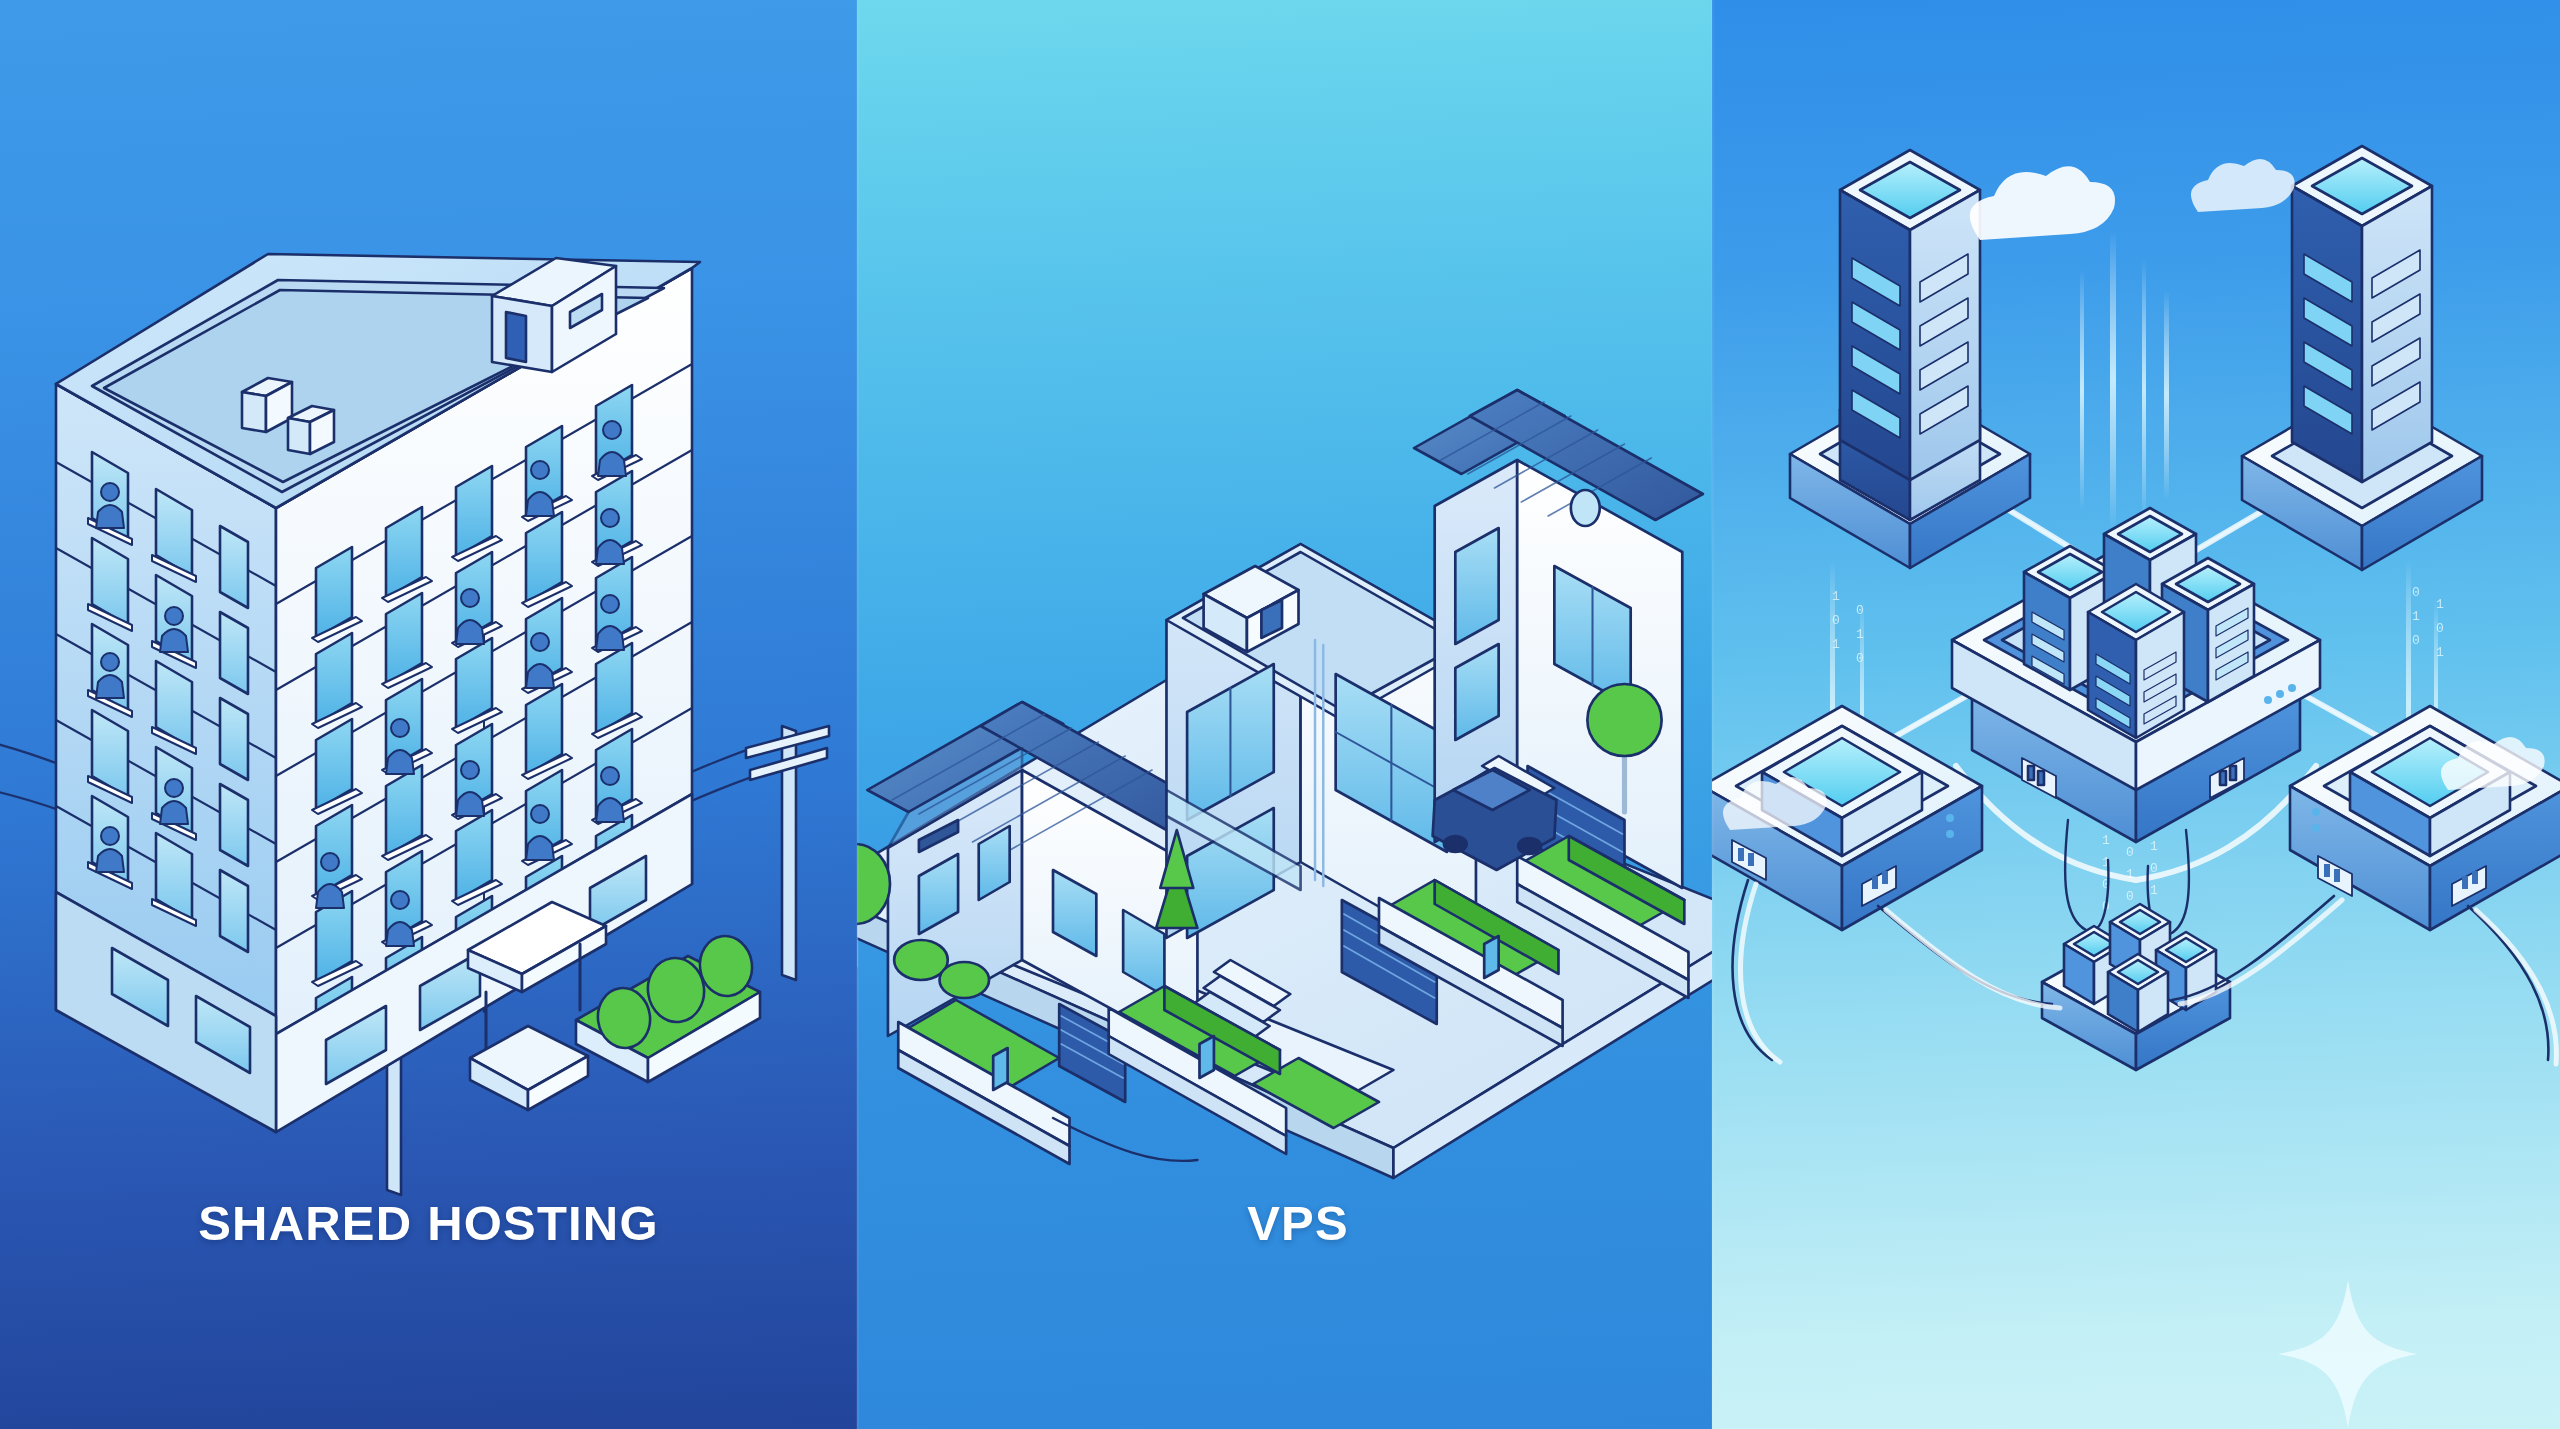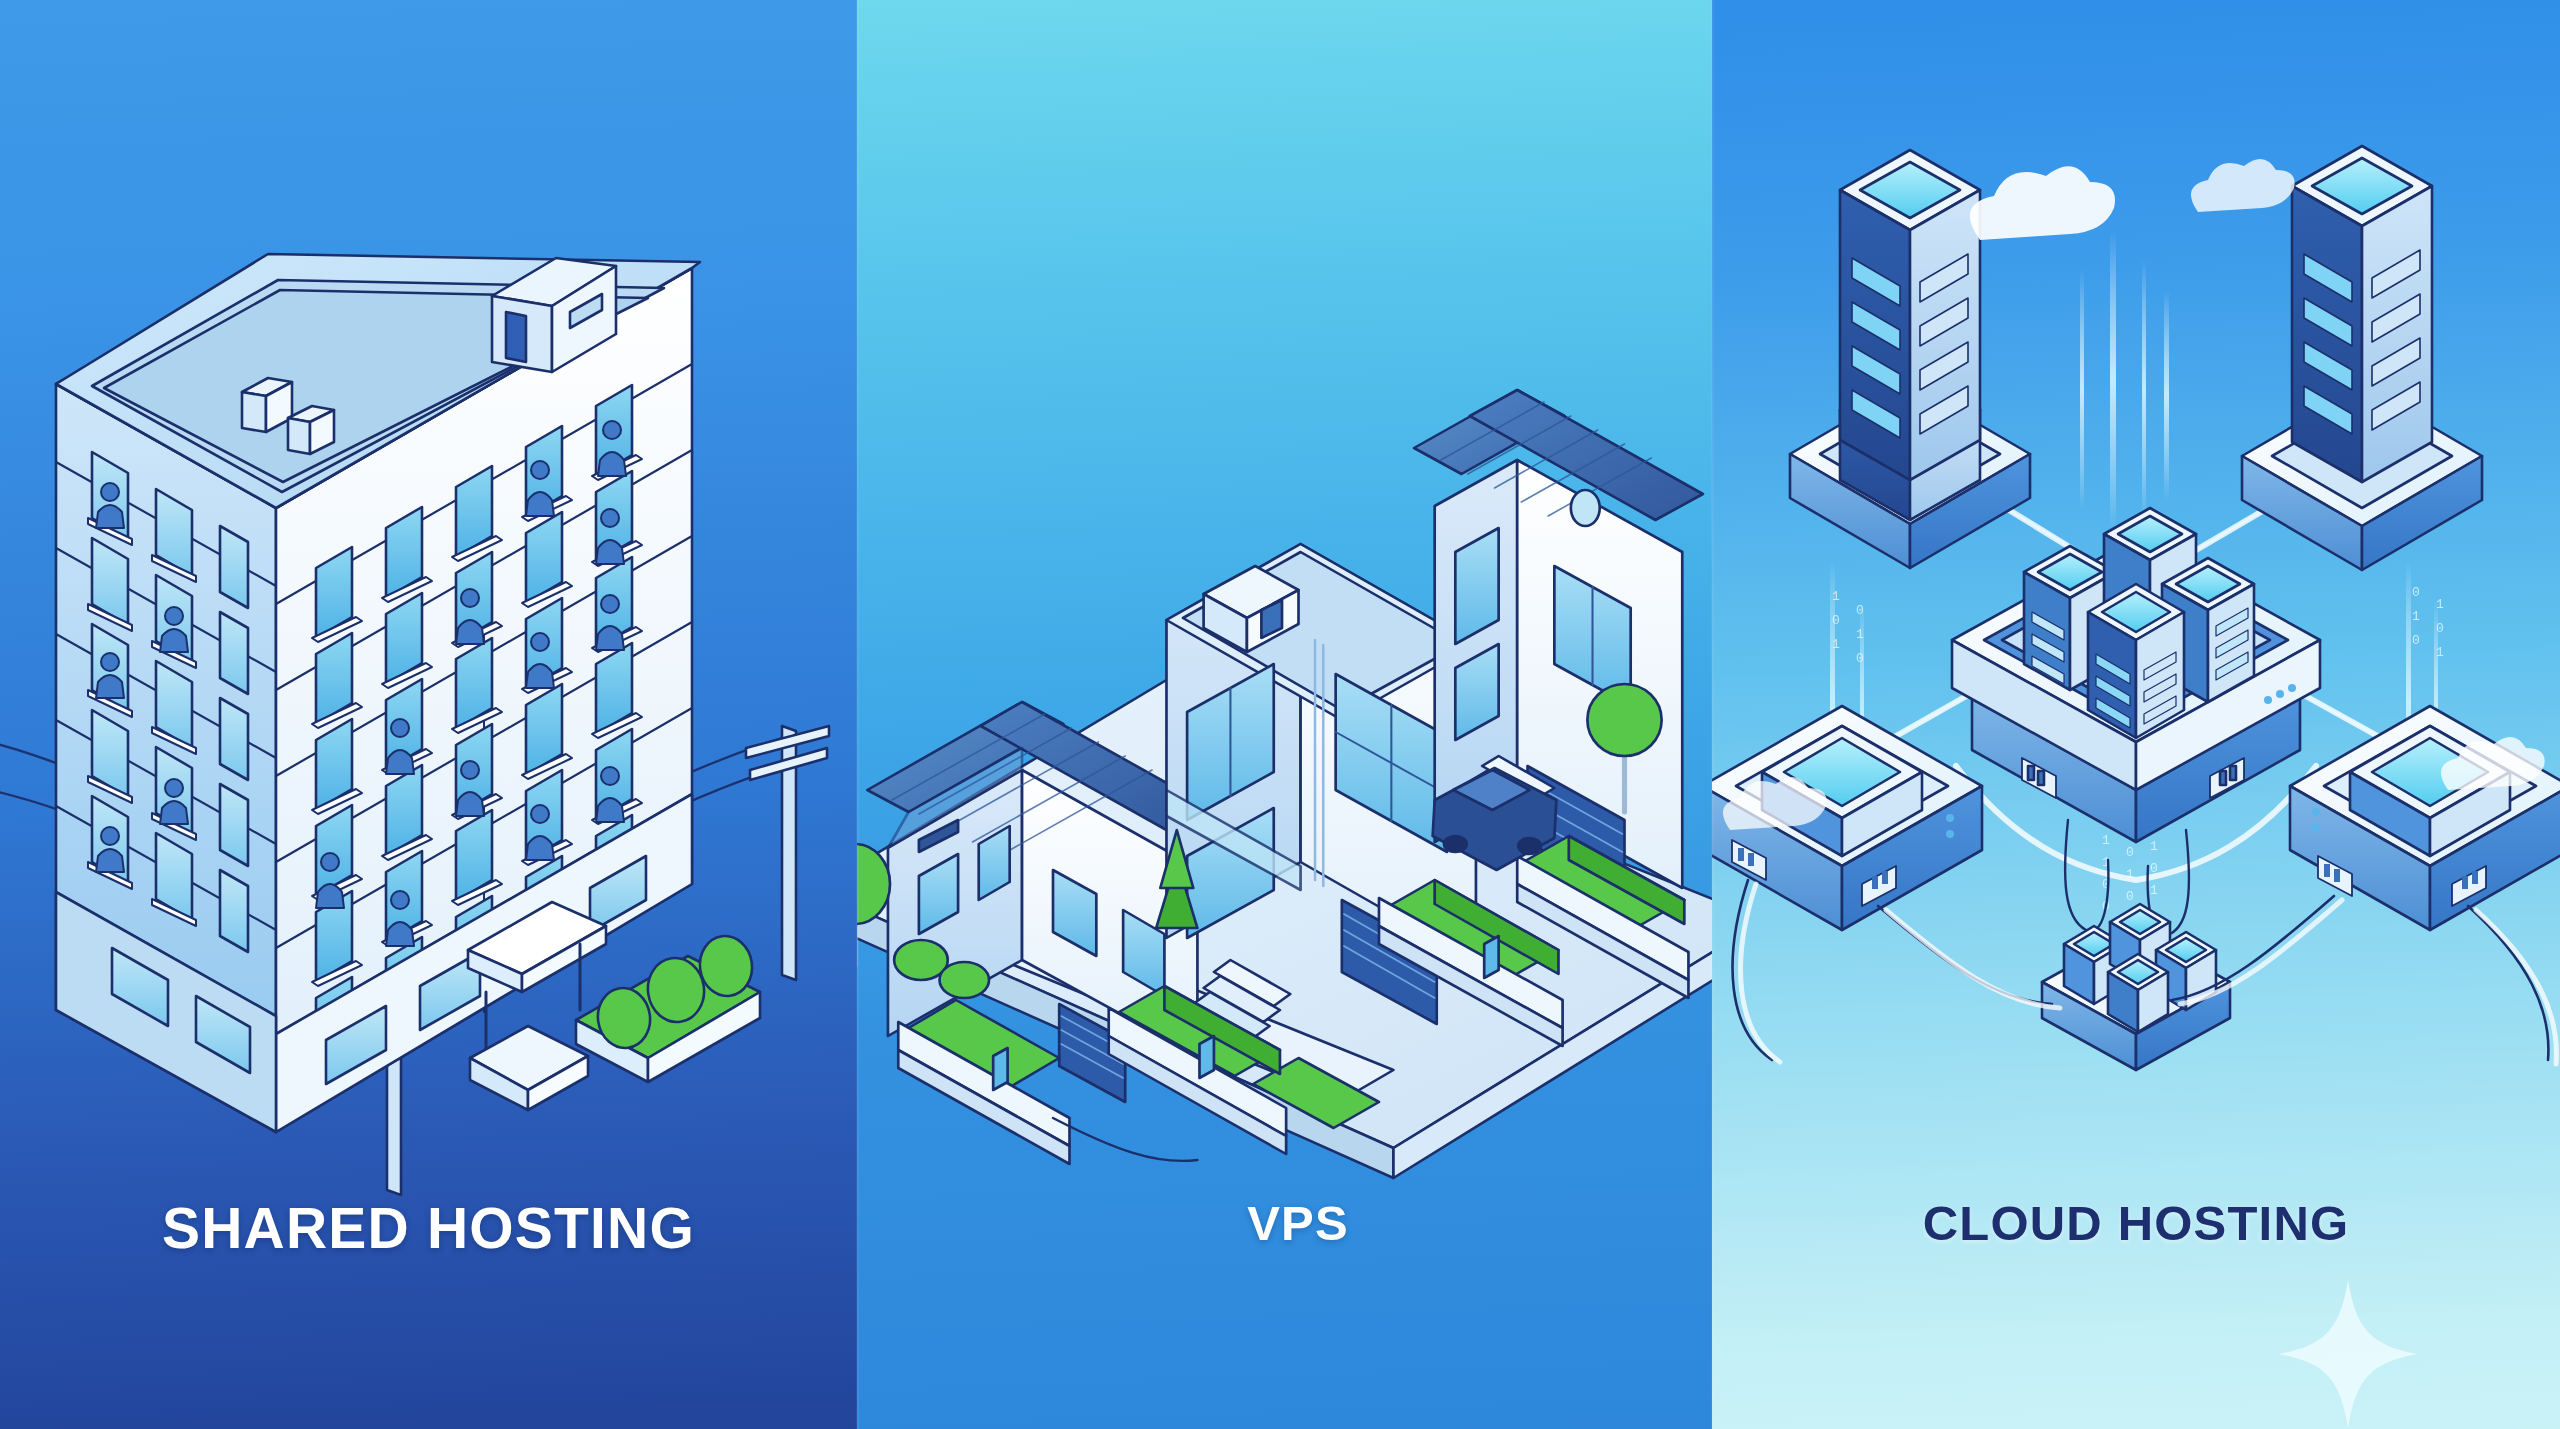--- a/index.html
+++ b/index.html
@@ -10,21 +10,21 @@
   .panel{position:absolute;top:0;height:1429px;overflow:hidden;}
   #p1{left:0;width:857px;background:linear-gradient(178deg,#3f9ae9 0%,#3a93e6 22%,#2f79d4 55%,#2a58b4 80%,#22449a 100%);}
   #p2{left:857px;width:882px;background:linear-gradient(178deg,#6ed8ed 0%,#57c4ec 20%,#3fa9e8 48%,#3391e0 72%,#2e87db 100%);}
   #p3{left:1712px;width:848px;background:linear-gradient(178deg,#2f8ee8 0%,#3c9bea 18%,#5fc0ee 45%,#96dcf2 70%,#c3eff6 92%,#c9f2f7 100%);}
   .panel svg{position:absolute;left:0;top:0;width:100%;height:100%;display:block;}
   .caption{
     position:absolute;left:0;width:100%;text-align:center;
     font-weight:bold;letter-spacing:1.2px;
     font-family:"Liberation Sans", sans-serif;
   }
-  #cap1{top:1195px;font-size:57px;color:#ffffff;text-shadow:0 2px 6px rgba(10,30,80,.35);}
+  #cap1{top:1195px;font-size:49px;color:#ffffff;text-shadow:0 2px 6px rgba(10,30,80,.35);}
   #cap2{top:1195px;font-size:49px;color:#ffffff;text-shadow:0 2px 6px rgba(10,40,90,.30);}
   #cap3{top:1195px;font-size:49px;color:#1d2f6e;text-shadow:0 2px 5px rgba(255,255,255,.45);}
   .divider{position:absolute;top:0;height:1429px;width:3px;background:rgba(255,255,255,0.06);}
 </style>
 </head>
 <body>
 
 <div id="stage">
 
   <div class="panel" id="p1">
@@ -876,18 +876,17 @@
         </g>
         <g opacity=".85">
           <path d="M736 790 q-18 -26 10 -32 q10 -24 36 -14 q20 -16 32 4 q22 0 18 18 q-8 18 -32 20 Z"></path>
         </g>
       </g>
 
       <g>
         <path d="M636 1280 C 644 1330, 660 1346, 706 1354 C 660 1362, 644 1378, 636 1428 C 628 1378, 612 1362, 566 1354 C 612 1346, 628 1330, 636 1280 Z" fill="#eafbff" opacity=".9"></path>
       </g>
     </svg>
-    <div class="caption" id="cap3">CLOUD HOSTING</div>
   </div>
 
   <div class="divider" style="left:856px"></div>
   <div class="divider" style="left:1711px"></div>
 </div>
 
 </body></html>

